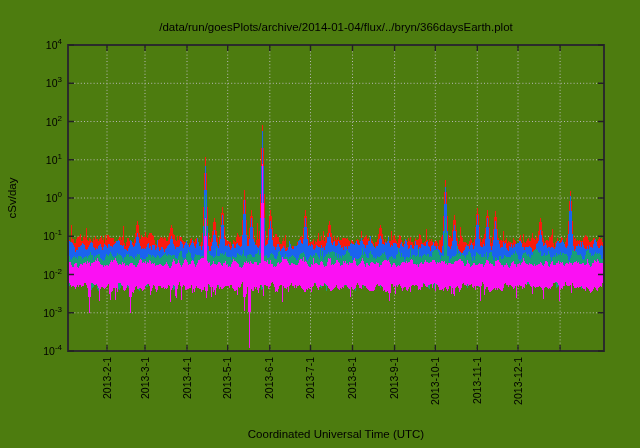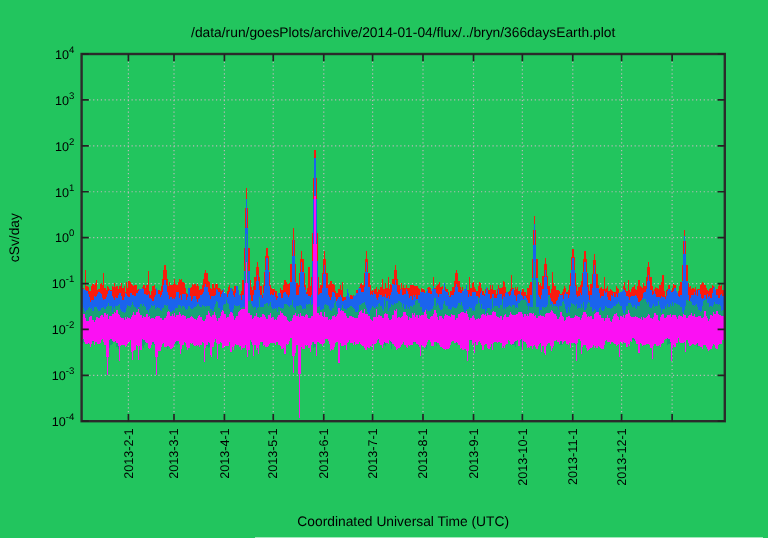--- a/index.html
+++ b/index.html
@@ -1,19 +1,19 @@
 <!DOCTYPE html>
 <html><head>
 <meta charset="utf-8">
 <style>
   html,body{margin:0;padding:0;background:#ffffff;}
   .screen{
     position:relative;
     width:640px;height:448px;
-    background:#22c55e;
+    background:#4d7c0f;
     font-family:"Liberation Sans", sans-serif;
     overflow:hidden;
   }
   svg text{fill:#000000;}
 </style>
 </head>
 <body>
 
 <div class="screen">
   <svg id="chart-svg" width="640" height="448" viewBox="0 0 640 448" xmlns="http://www.w3.org/2000/svg">

